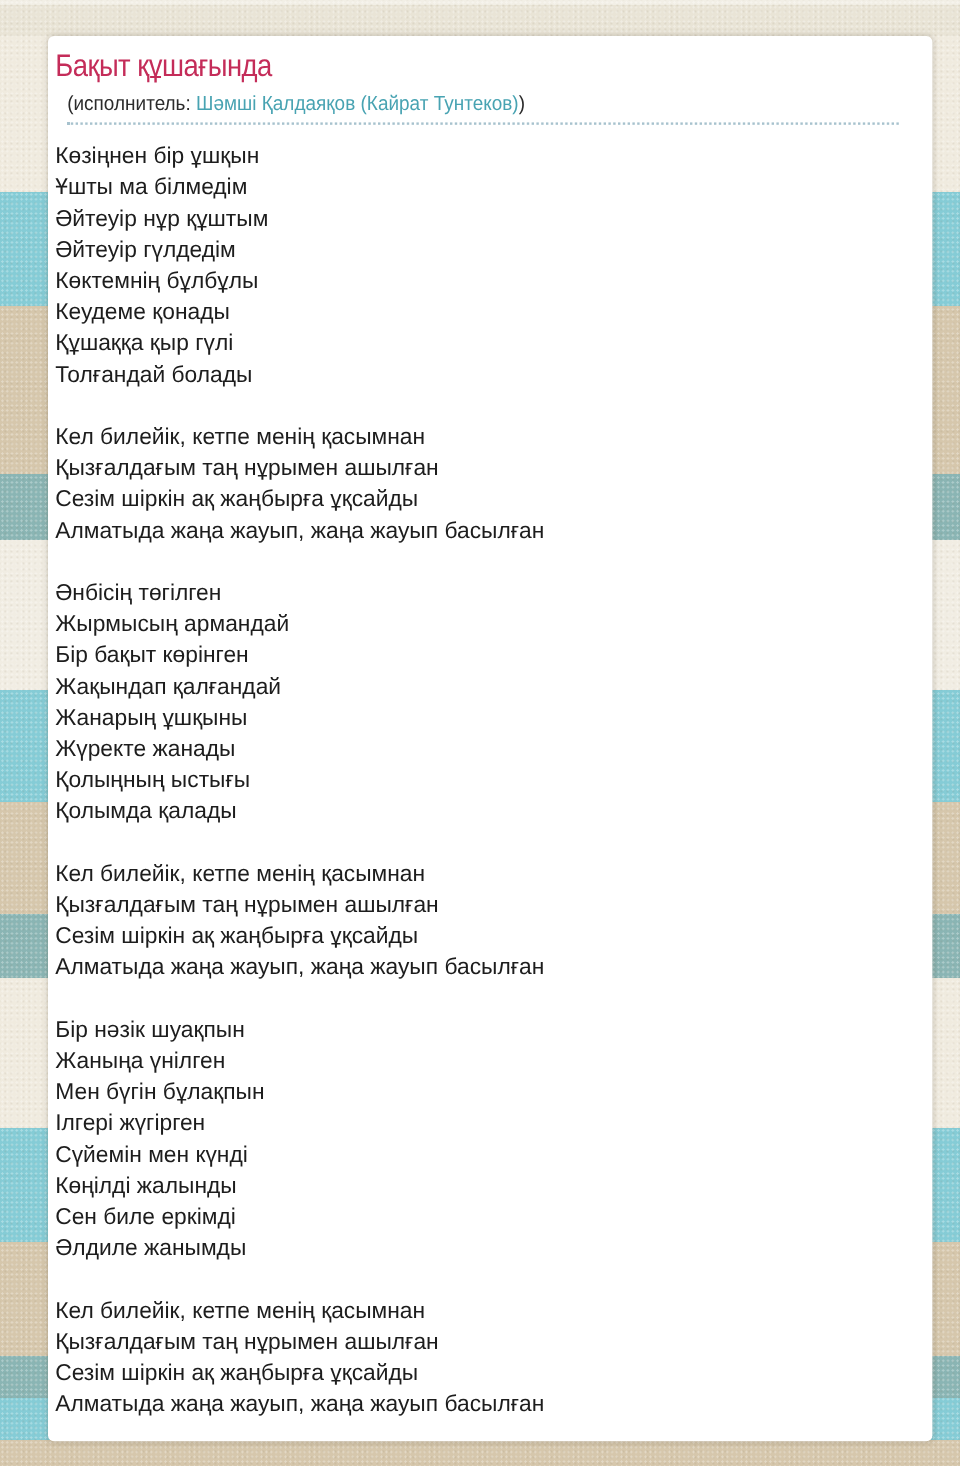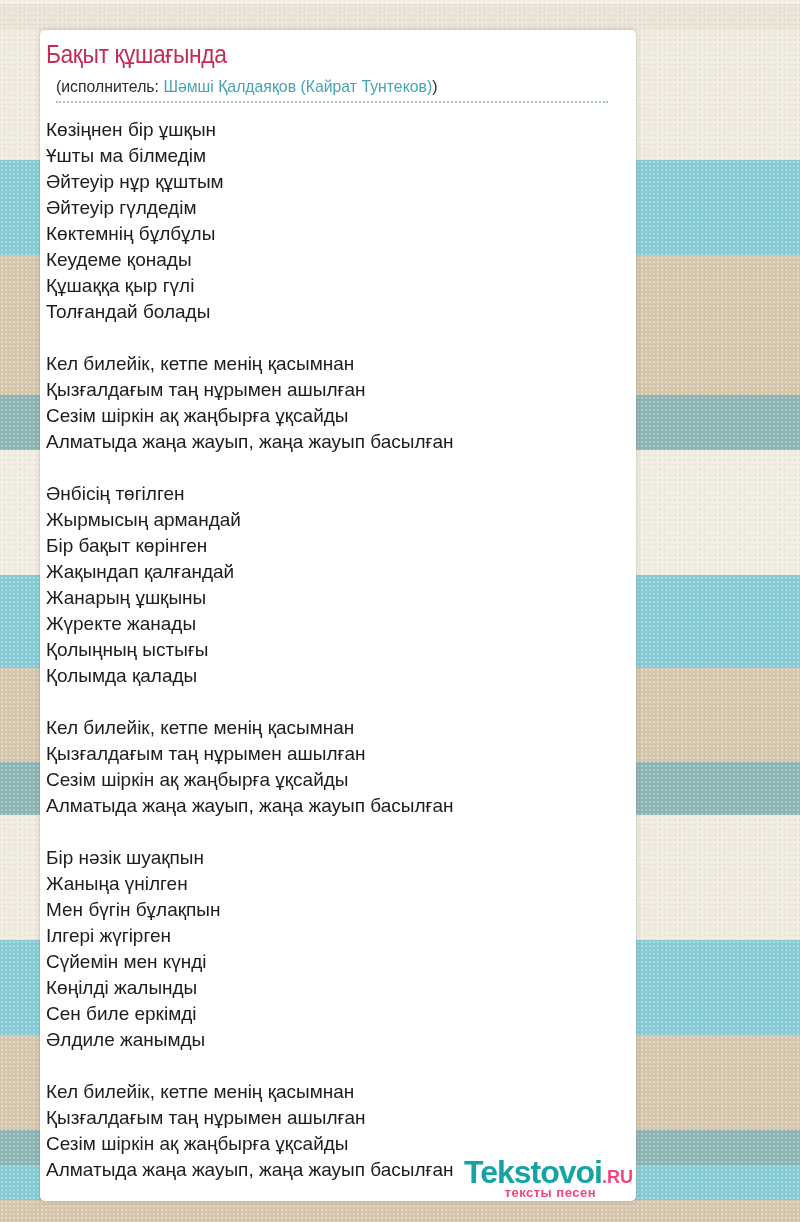--- a/index.html
+++ b/index.html
@@ -38,21 +38,21 @@
       radial-gradient(rgba(120,100,70,0.10) 1px, transparent 1px);
     background-size: 4px 4px, 5px 5px;
     background-position: 0 0, 2px 2px;
     pointer-events: none;
   }
 
   .card {
     position: absolute;
     left: 40px;
     top: 30px;
-    width: 596px;
+    width: 737px;
     height: 1171px;
     background: #ffffff;
     border-radius: 5px;
     box-shadow: 0 0 5px rgba(80,70,50,0.28);
     box-sizing: border-box;
     padding: 10px 18px 0 6px;
   }
 
   .page-title {
     margin: 0;
@@ -171,20 +171,14 @@
 Сүйемін мен күнді
 Көңілді жалынды
 Сен биле еркімді
 Әлдиле жанымды
 
 Кел билейік, кетпе менің қасымнан
 Қызғалдағым таң нұрымен ашылған
 Сезім шіркін ақ жаңбырға ұқсайды
 Алматыда жаңа жауып, жаңа жауып басылған</div>
 
-  <div class="logo">
-    <div>
-      <span class="logo-main">Tekstovoi</span><span class="logo-domain">.RU</span>
-    </div>
-    <div class="logo-tagline">тексты песен</div>
-  </div>
 
 </div>
 
 </body></html>

